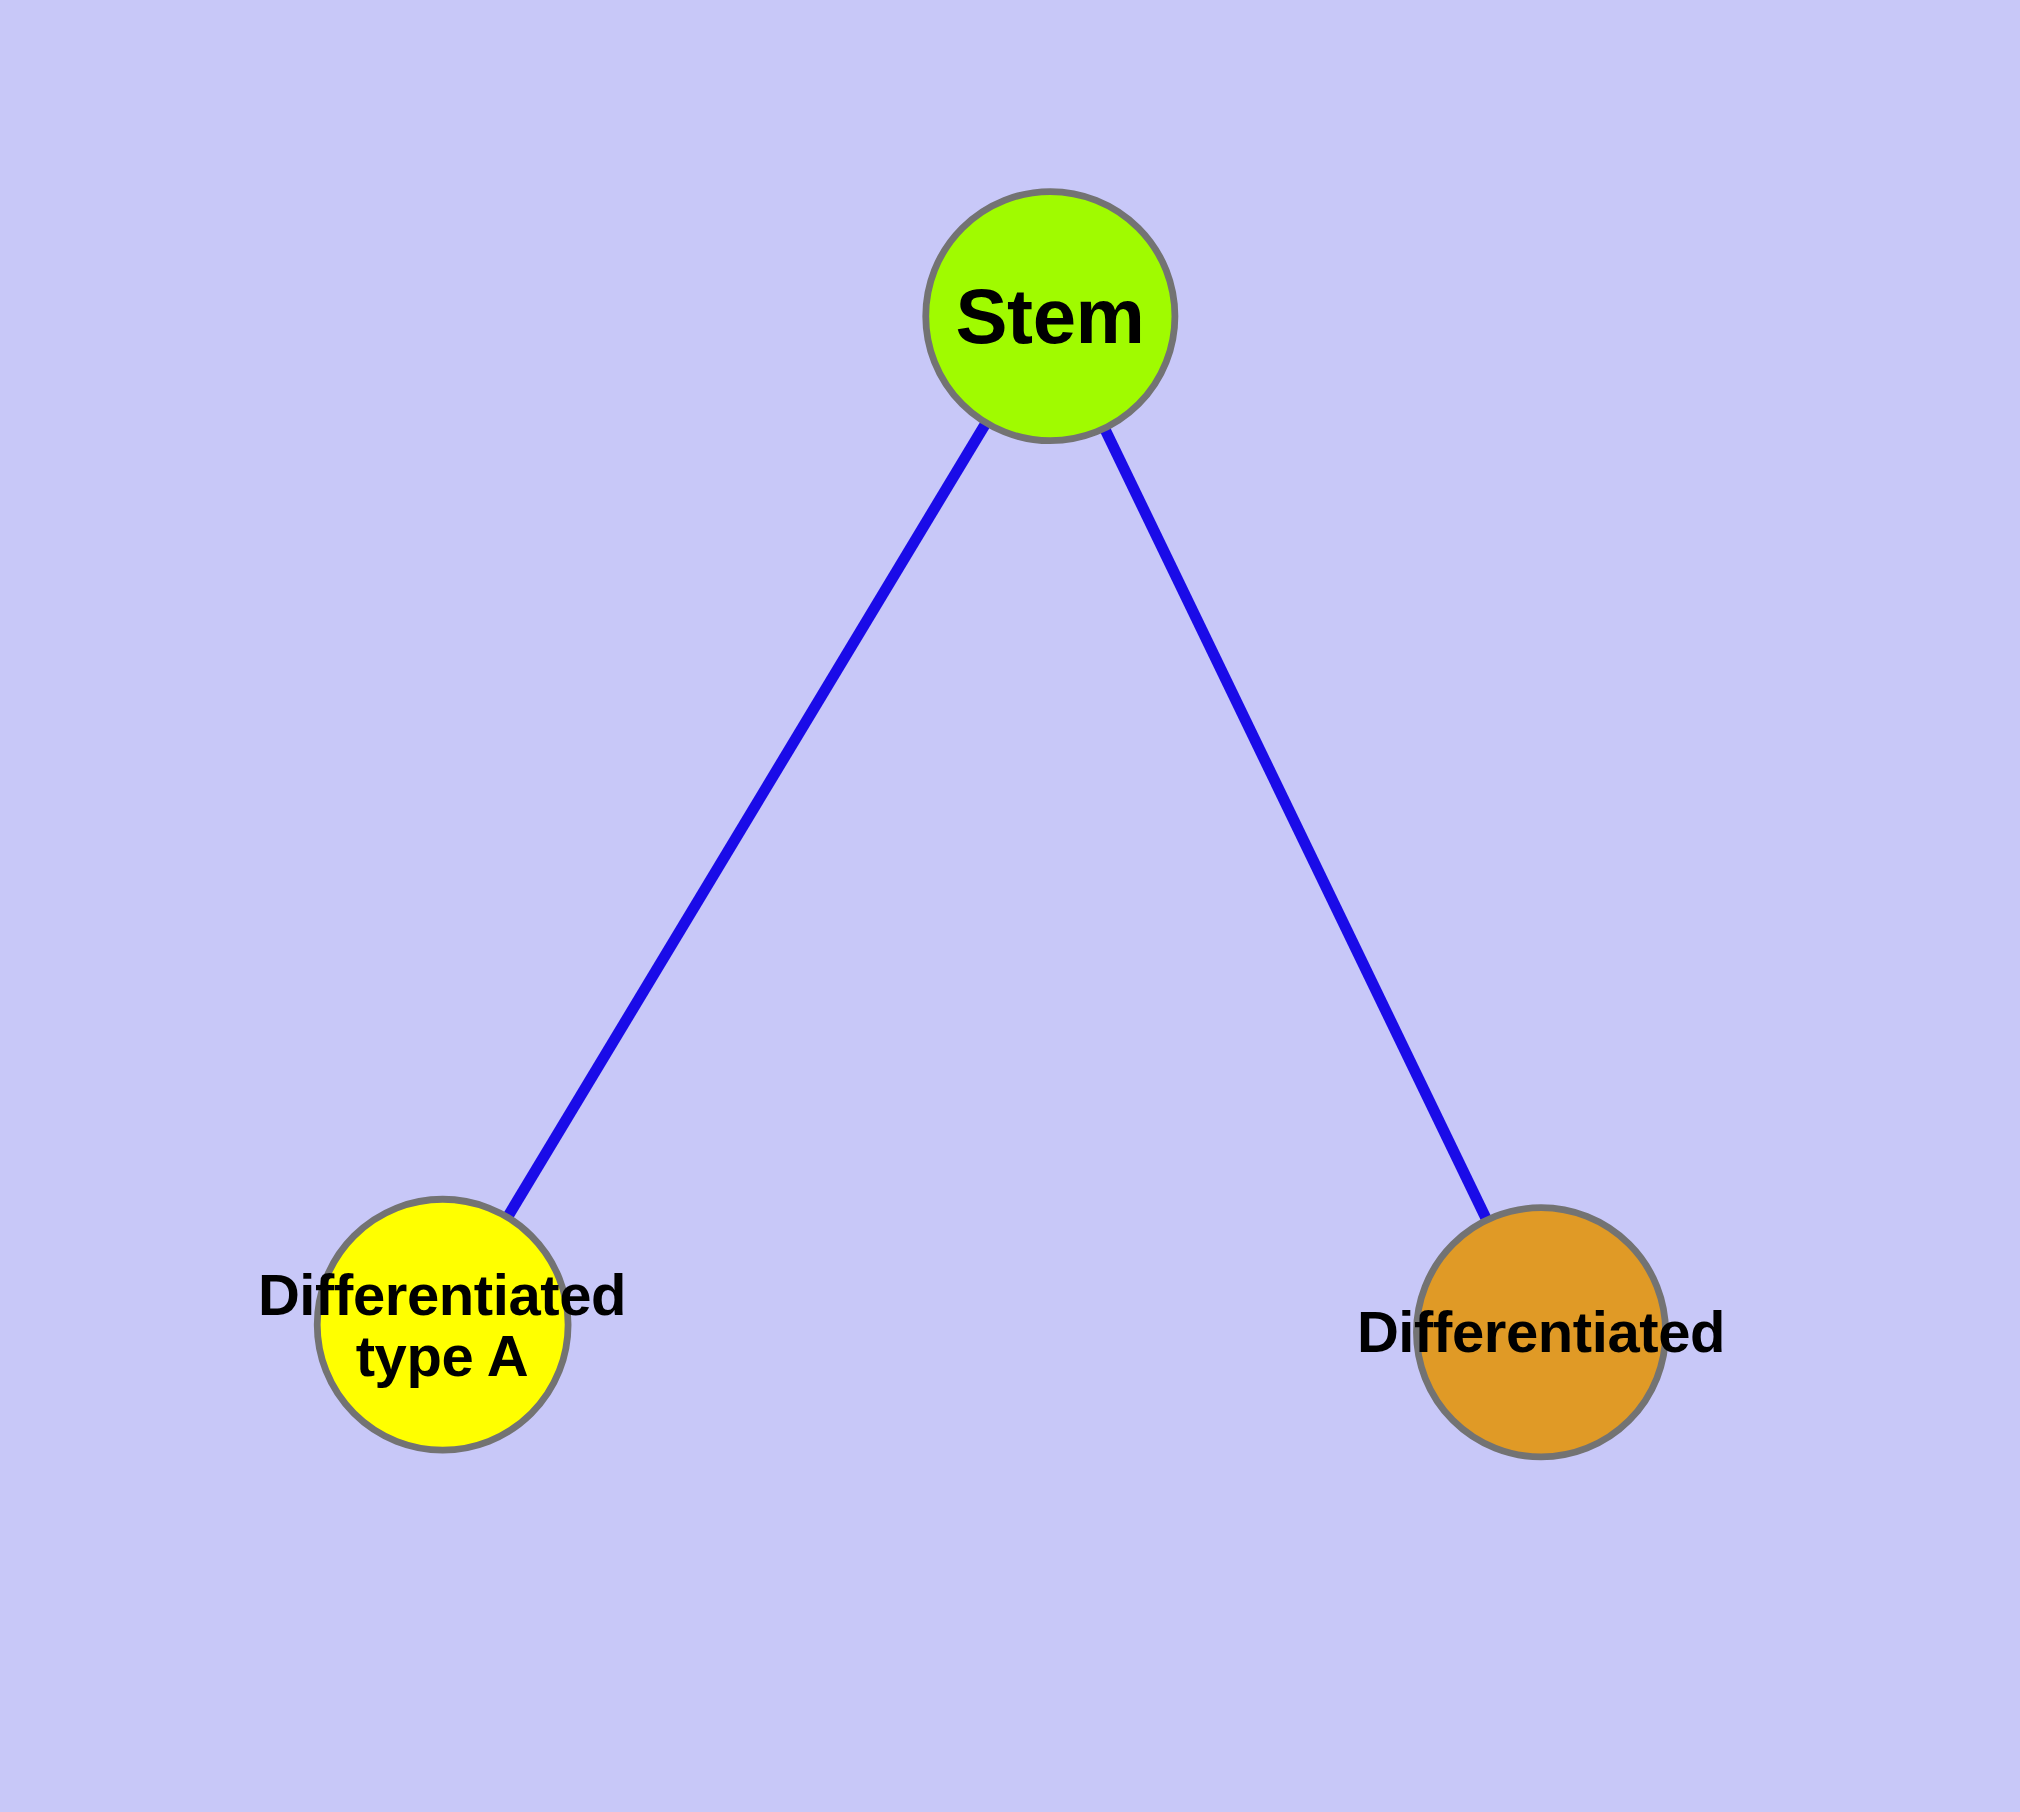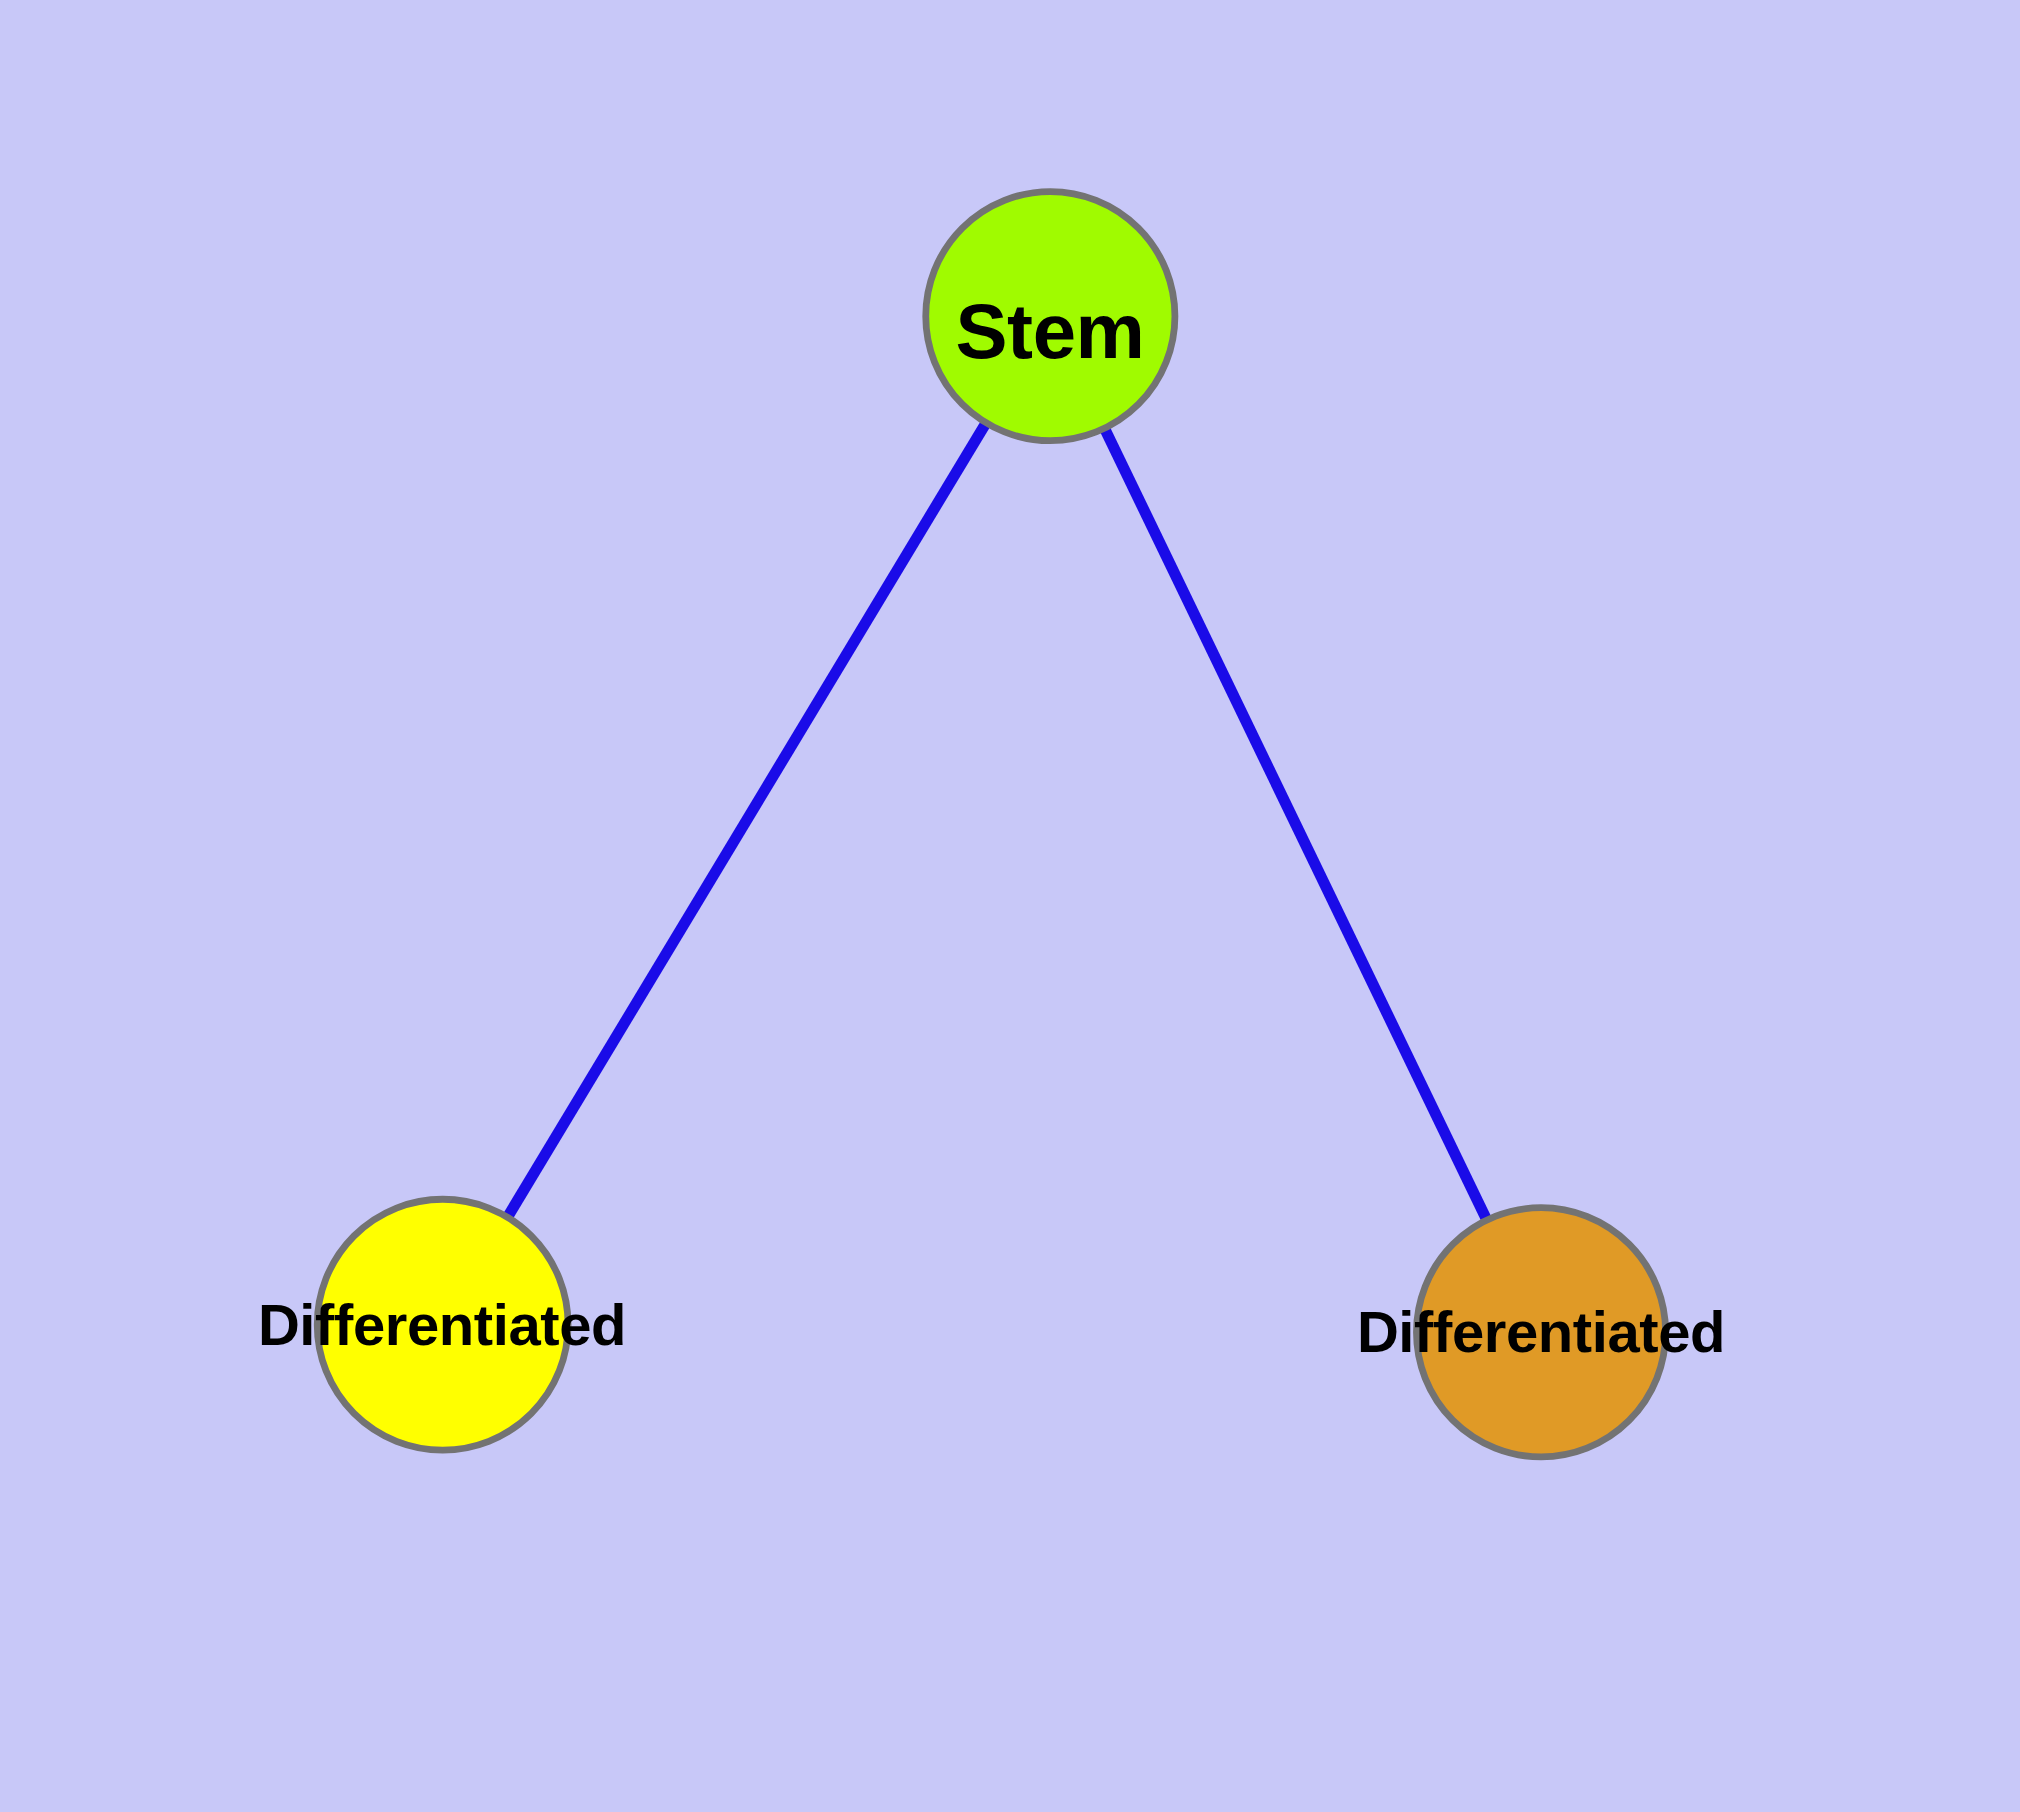--- a/index.html
+++ b/index.html
@@ -54,25 +54,26 @@
         <line x1="1303.7932577076442" y1="507.1746390180752" x2="1753.2067422923558" y2="1437.8253609819249" stroke="#1a0be8" stroke-width="13" stroke-linecap="butt"></line>
       </g>
     <g id="node-layer">
         <circle cx="1239" cy="373" r="147" fill="#a0fb00" stroke="#737373" stroke-width="8"></circle>
         <circle cx="522" cy="1563" r="148" fill="#ffff00" stroke="#737373" stroke-width="8"></circle>
         <circle cx="1818" cy="1572" r="147" fill="#e09a26" stroke="#737373" stroke-width="8"></circle>
       </g>
   </svg>
 
   <div id="label-layer">
-      <div class="node-label label-stem" style="left: 1050px; top: 331px;">
+      <div class="node-label label-stem" style="left: 1050px; top: 316px;">
         <div>Stem</div>
       </div>
       <div class="node-label label-wide" style="left: 442px; top: 1325px;">
         <div>Differentiated</div>
+        <div>type A</div>
       </div>
       <div class="node-label label-wide" style="left: 1541px; top: 1332px;">
         <div>Differentiated</div>
       </div>
     </div>
 
 </div>
 
 
 </body></html>

